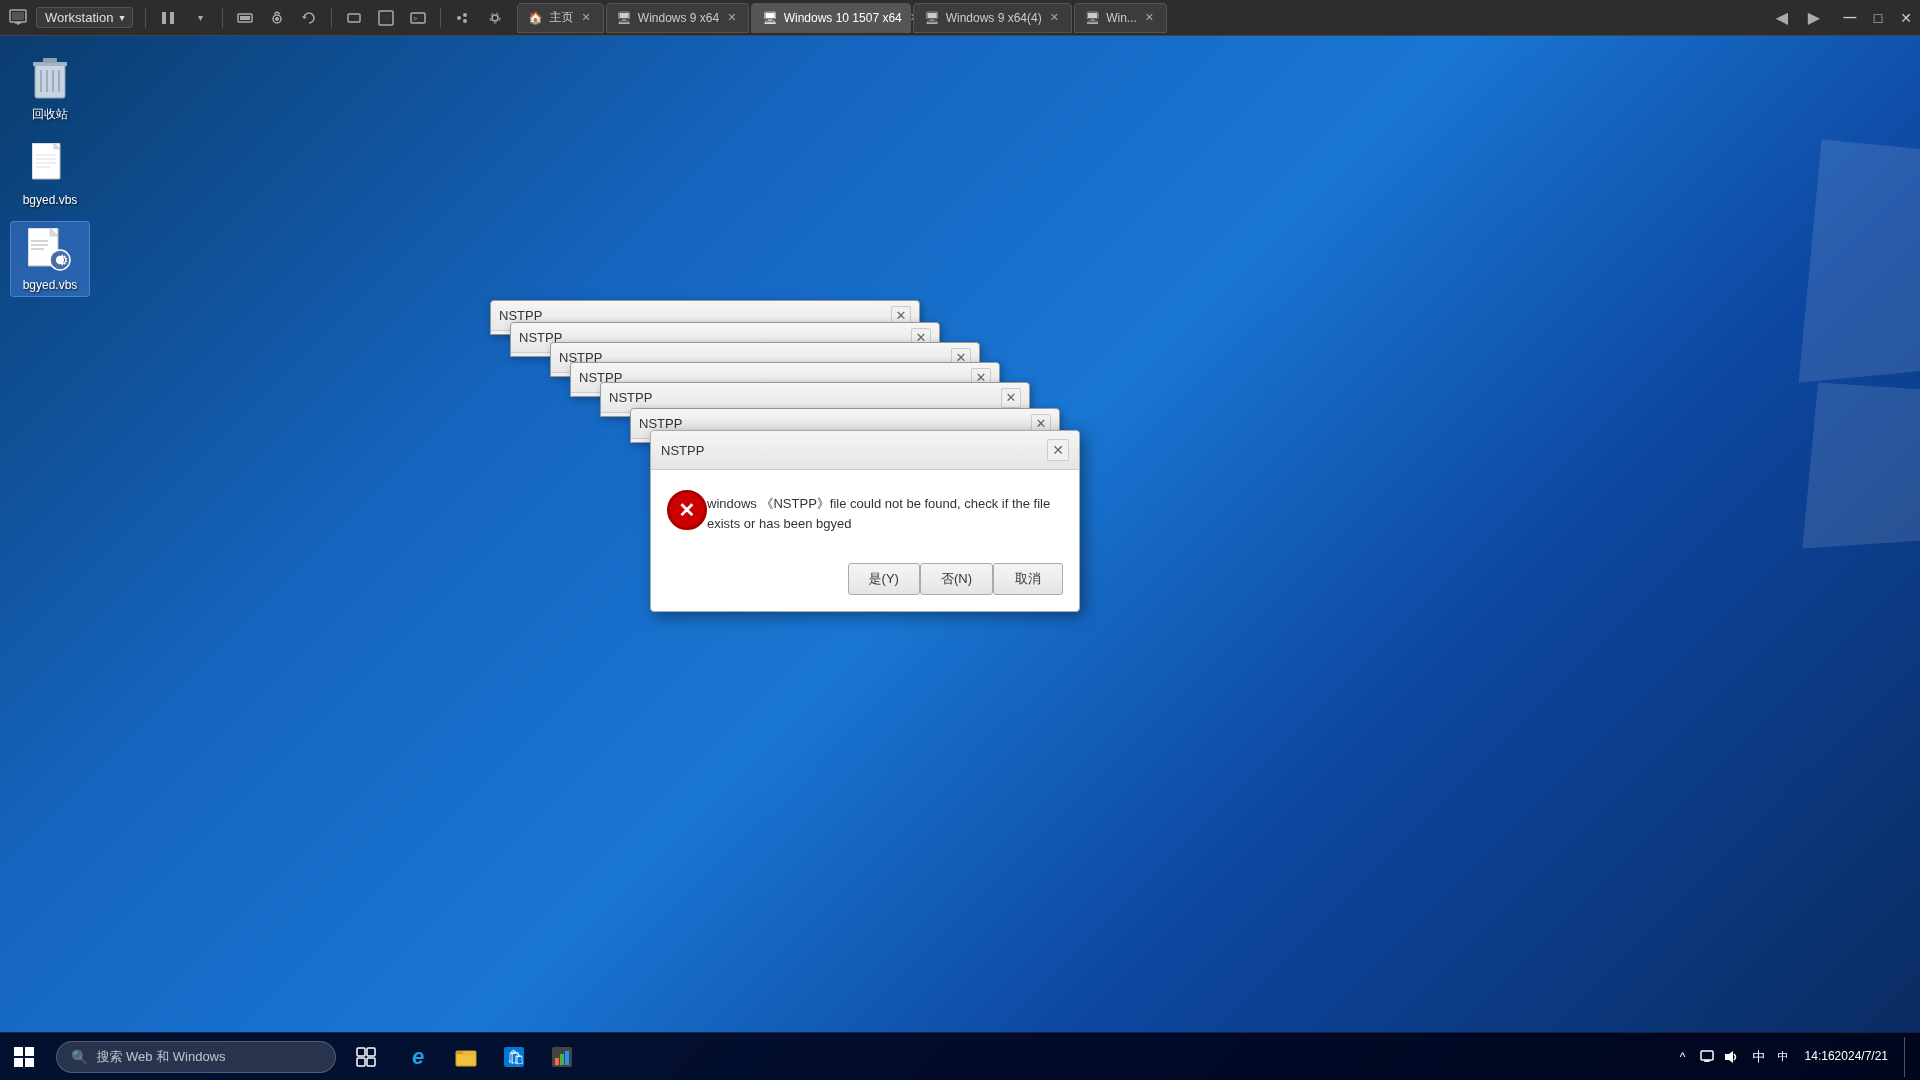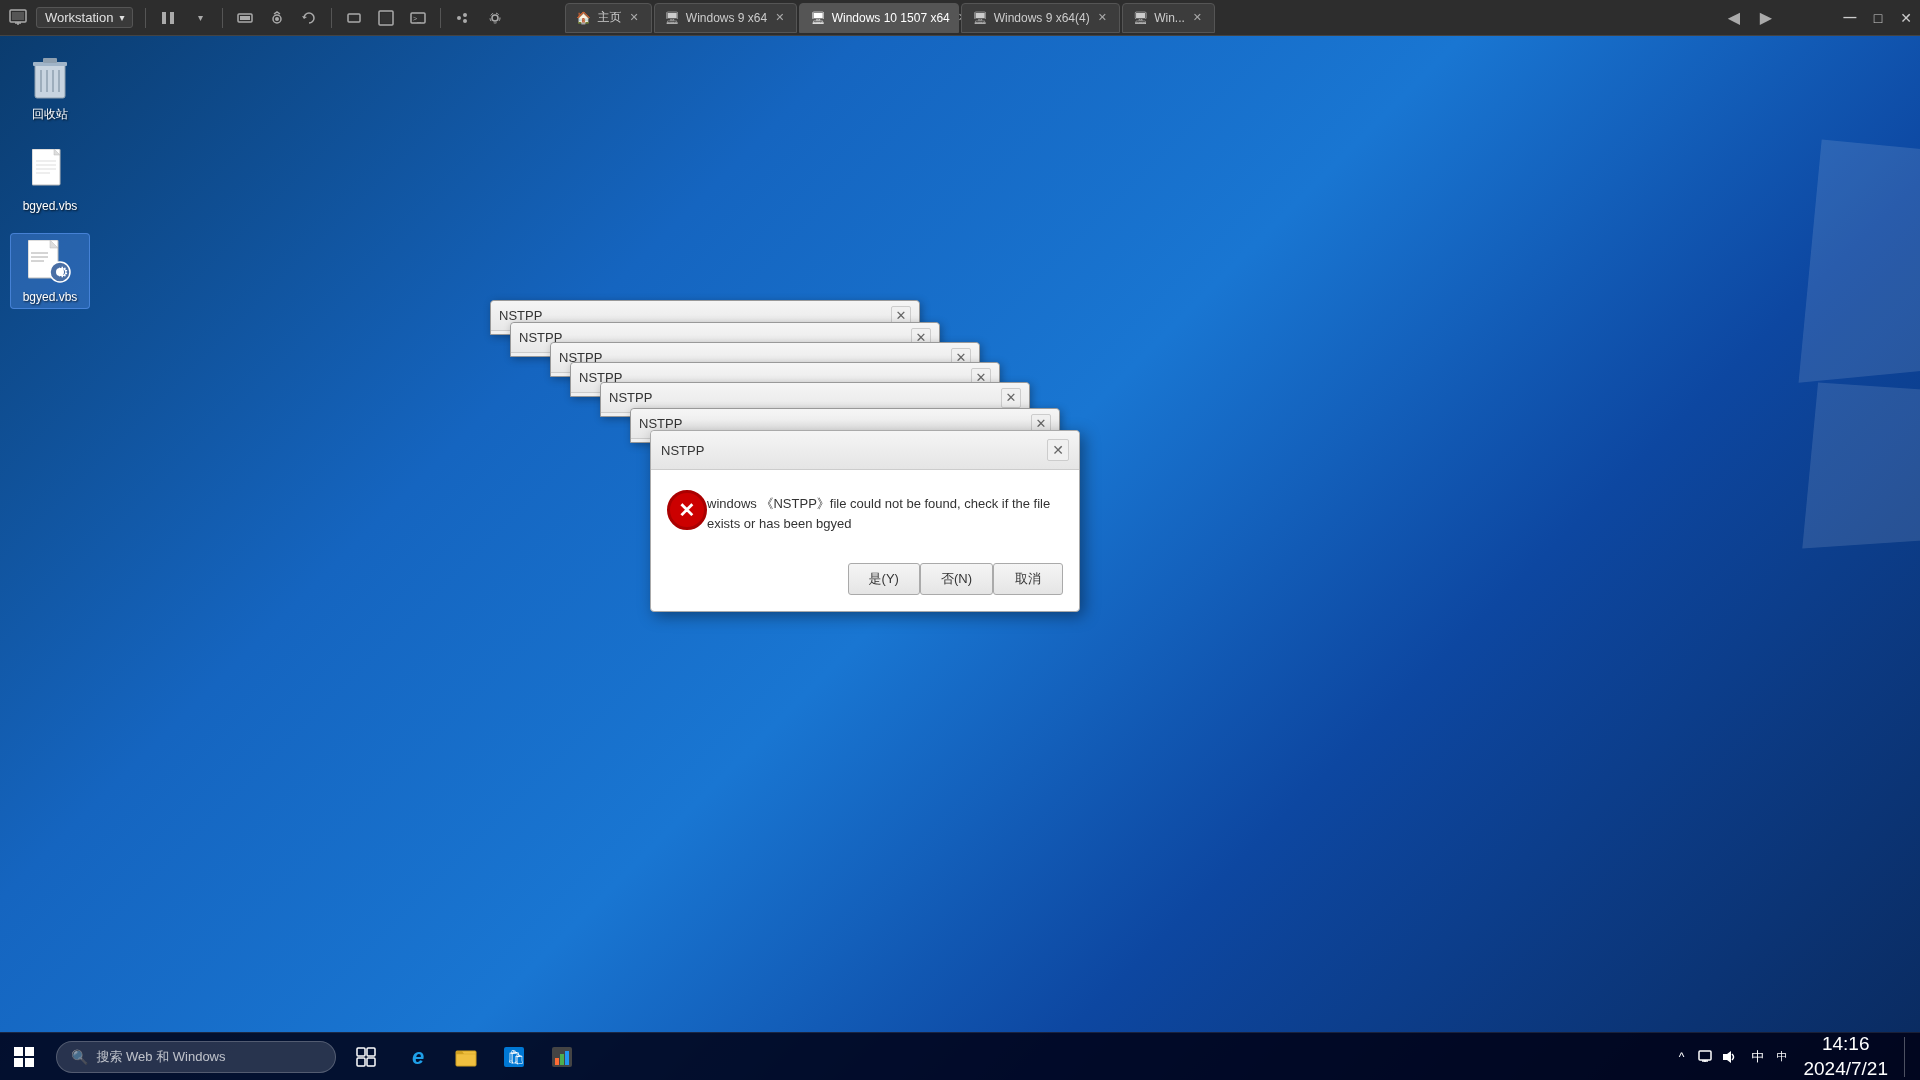--- a/index.html
+++ b/index.html
@@ -24,21 +24,20 @@
       position: absolute;
       top: 0;
       left: 0;
       right: 0;
       height: 36px;
       background: #2d2d2d;
       display: flex;
       align-items: center;
       z-index: 100;
       border-bottom: 1px solid #444;
-      gap: 48px;
     }
 
     .toolbar-left {
       display: flex;
       align-items: center;
       gap: 4px;
       padding: 0 8px;
     }
 
     .toolbar-icon {
@@ -134,21 +133,21 @@
       font-size: 16px;
     }
 
     
     .desktop-icons {
       position: absolute;
       top: 50px;
       left: 10px;
       display: flex;
       flex-direction: column;
-      gap: 16px;
+      gap: 10px;
     }
 
     .desktop-icon {
       display: flex;
       flex-direction: column;
       align-items: center;
       width: 80px;
       cursor: pointer;
       padding: 4px;
       border-radius: 4px;
@@ -407,24 +406,24 @@
       height: 20px;
       display: flex;
       align-items: center;
       justify-content: center;
       font-size: 14px;
       cursor: pointer;
     }
 
     .clock {
       display: flex;
-      flex-direction: column;
+      flex-direction: row;
       align-items: center;
       color: white;
-      font-size: 19px;
+      font-size: 12px;
       cursor: pointer;
       padding: 0 8px;
       line-height: 1.3;
     }
 
     .lang-indicator {
       color: white;
       font-size: 13px;
       padding: 0 6px;
     }

